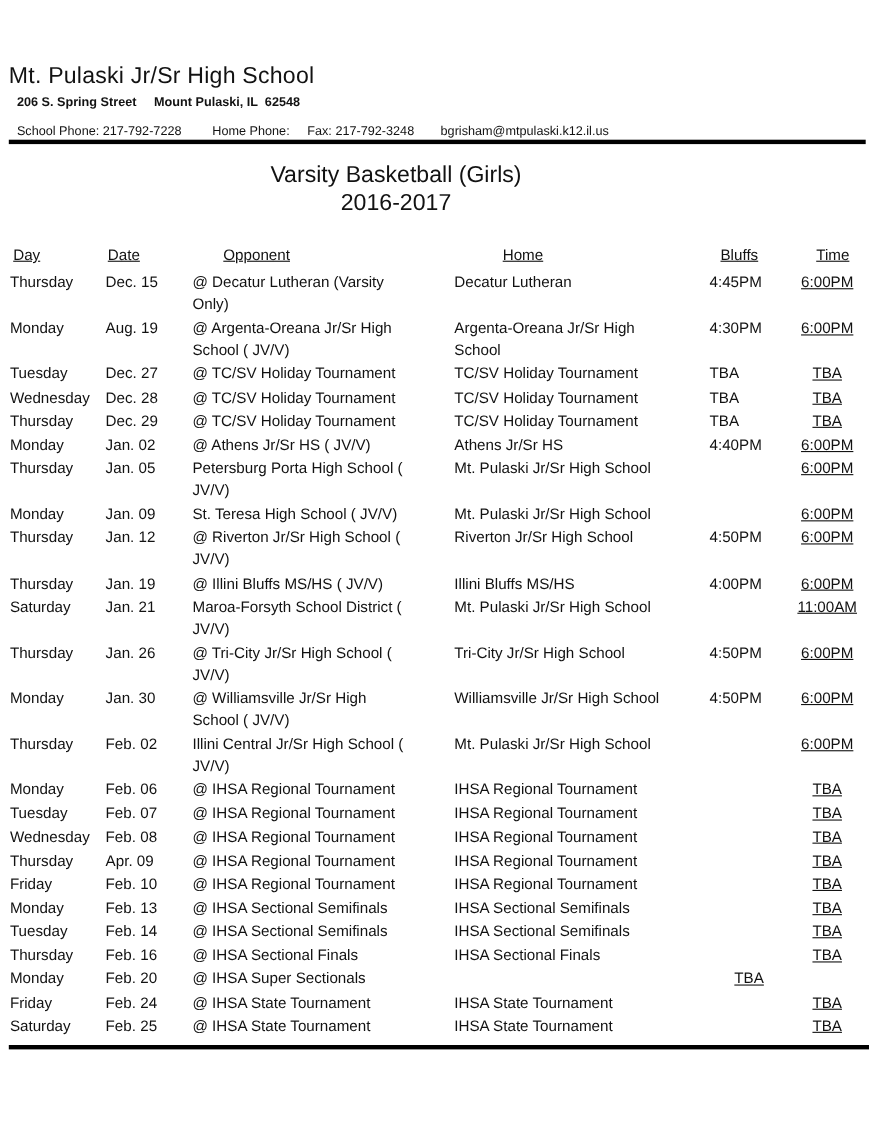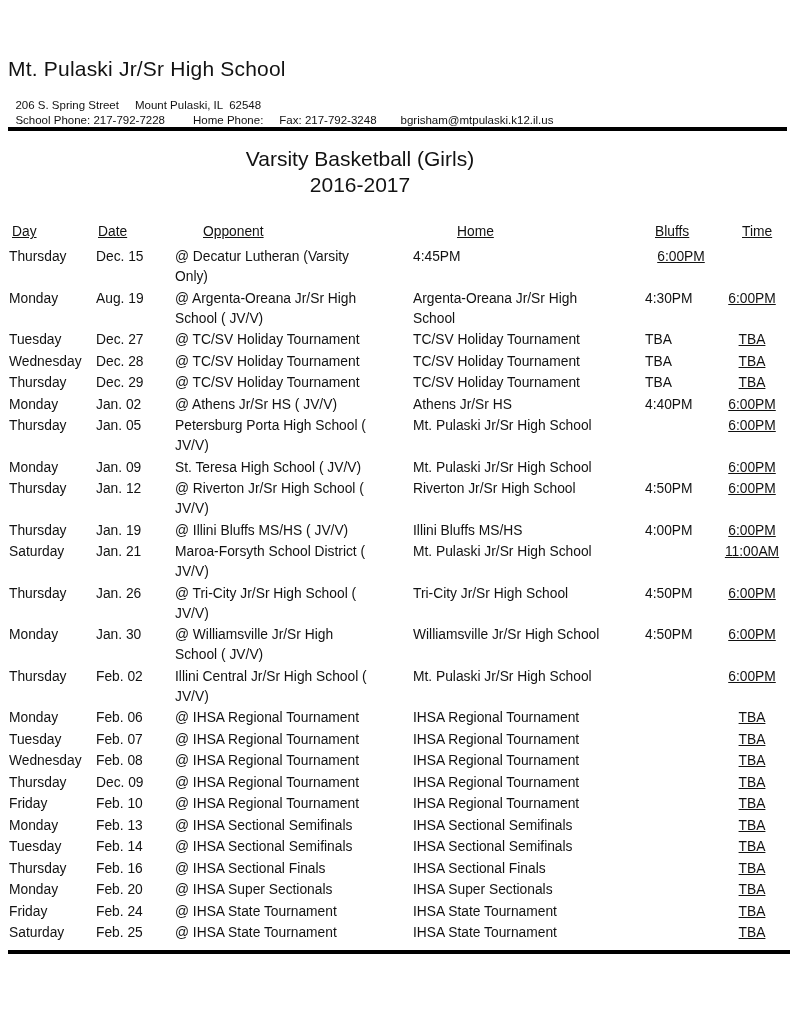--- a/index.html
+++ b/index.html
@@ -9,22 +9,22 @@
     position: relative;
     font-family: "Liberation Sans", sans-serif;
     color: #121212;
     overflow: hidden;
   }
   .school-name {
     position: absolute; left: 8px; top: 57px;
     font-size: 21px; letter-spacing: 0.2px;
   }
   .address-line {
-    position: absolute; left: 9px; top: 87px;
-    font-size: 11.5px; white-space: pre;
+    position: absolute; left: 9px; top: 75px;
+    font-size: 11.5px; white-space: pre; font-weight: bold;
   }
   .address-line .seg { margin-right: 16px; }
   .contact-line {
     position: absolute; left: 9px; top: 102px;
     font-size: 11.5px; white-space: pre;
   }
   .contact-line .seg-a { margin-right: 28px; }
   .contact-line .seg-b { margin-right: 16px; }
   .contact-line .seg-c { margin-right: 24px; }
   .rule { position: absolute; background: #000; }
@@ -84,20 +84,21 @@
     <div class="hcell h-place">Home</div>
     <div class="hcell h-depart">Bluffs</div>
     <div class="hcell h-time">Time</div>
   </div>
   <div id="rows-container">
       <div class="grid-row row">
     <div class="cell day">Thursday</div>
     <div class="cell date">Dec. 15</div>
     <div class="cell opponent">@ Decatur Lutheran (Varsity
 Only)</div>
+    <div class="cell place">Decatur Lutheran</div>
     <div class="cell depart">4:45PM</div>
     <div class="cell time">6:00PM</div>
   </div>
       <div class="grid-row row">
     <div class="cell day">Monday</div>
     <div class="cell date">Aug. 19</div>
     <div class="cell opponent">@ Argenta-Oreana Jr/Sr High
 School ( JV/V)</div>
     <div class="cell place">Argenta-Oreana Jr/Sr High
 School</div>
@@ -225,21 +226,21 @@
       <div class="grid-row row">
     <div class="cell day">Wednesday</div>
     <div class="cell date">Feb. 08</div>
     <div class="cell opponent">@ IHSA Regional Tournament</div>
     <div class="cell place">IHSA Regional Tournament</div>
     <div class="cell depart"></div>
     <div class="cell time">TBA</div>
   </div>
       <div class="grid-row row">
     <div class="cell day">Thursday</div>
-    <div class="cell date">Dec. 09</div>
+    <div class="cell date">Apr. 09</div>
     <div class="cell opponent">@ IHSA Regional Tournament</div>
     <div class="cell place">IHSA Regional Tournament</div>
     <div class="cell depart"></div>
     <div class="cell time">TBA</div>
   </div>
       <div class="grid-row row">
     <div class="cell day">Friday</div>
     <div class="cell date">Feb. 10</div>
     <div class="cell opponent">@ IHSA Regional Tournament</div>
     <div class="cell place">IHSA Regional Tournament</div>
@@ -267,21 +268,20 @@
     <div class="cell date">Feb. 16</div>
     <div class="cell opponent">@ IHSA Sectional Finals</div>
     <div class="cell place">IHSA Sectional Finals</div>
     <div class="cell depart"></div>
     <div class="cell time">TBA</div>
   </div>
       <div class="grid-row row">
     <div class="cell day">Monday</div>
     <div class="cell date">Feb. 20</div>
     <div class="cell opponent">@ IHSA Super Sectionals</div>
-    <div class="cell place">IHSA Super Sectionals</div>
     <div class="cell depart"></div>
     <div class="cell time">TBA</div>
   </div>
       <div class="grid-row row">
     <div class="cell day">Friday</div>
     <div class="cell date">Feb. 24</div>
     <div class="cell opponent">@ IHSA State Tournament</div>
     <div class="cell place">IHSA State Tournament</div>
     <div class="cell depart"></div>
     <div class="cell time">TBA</div>

